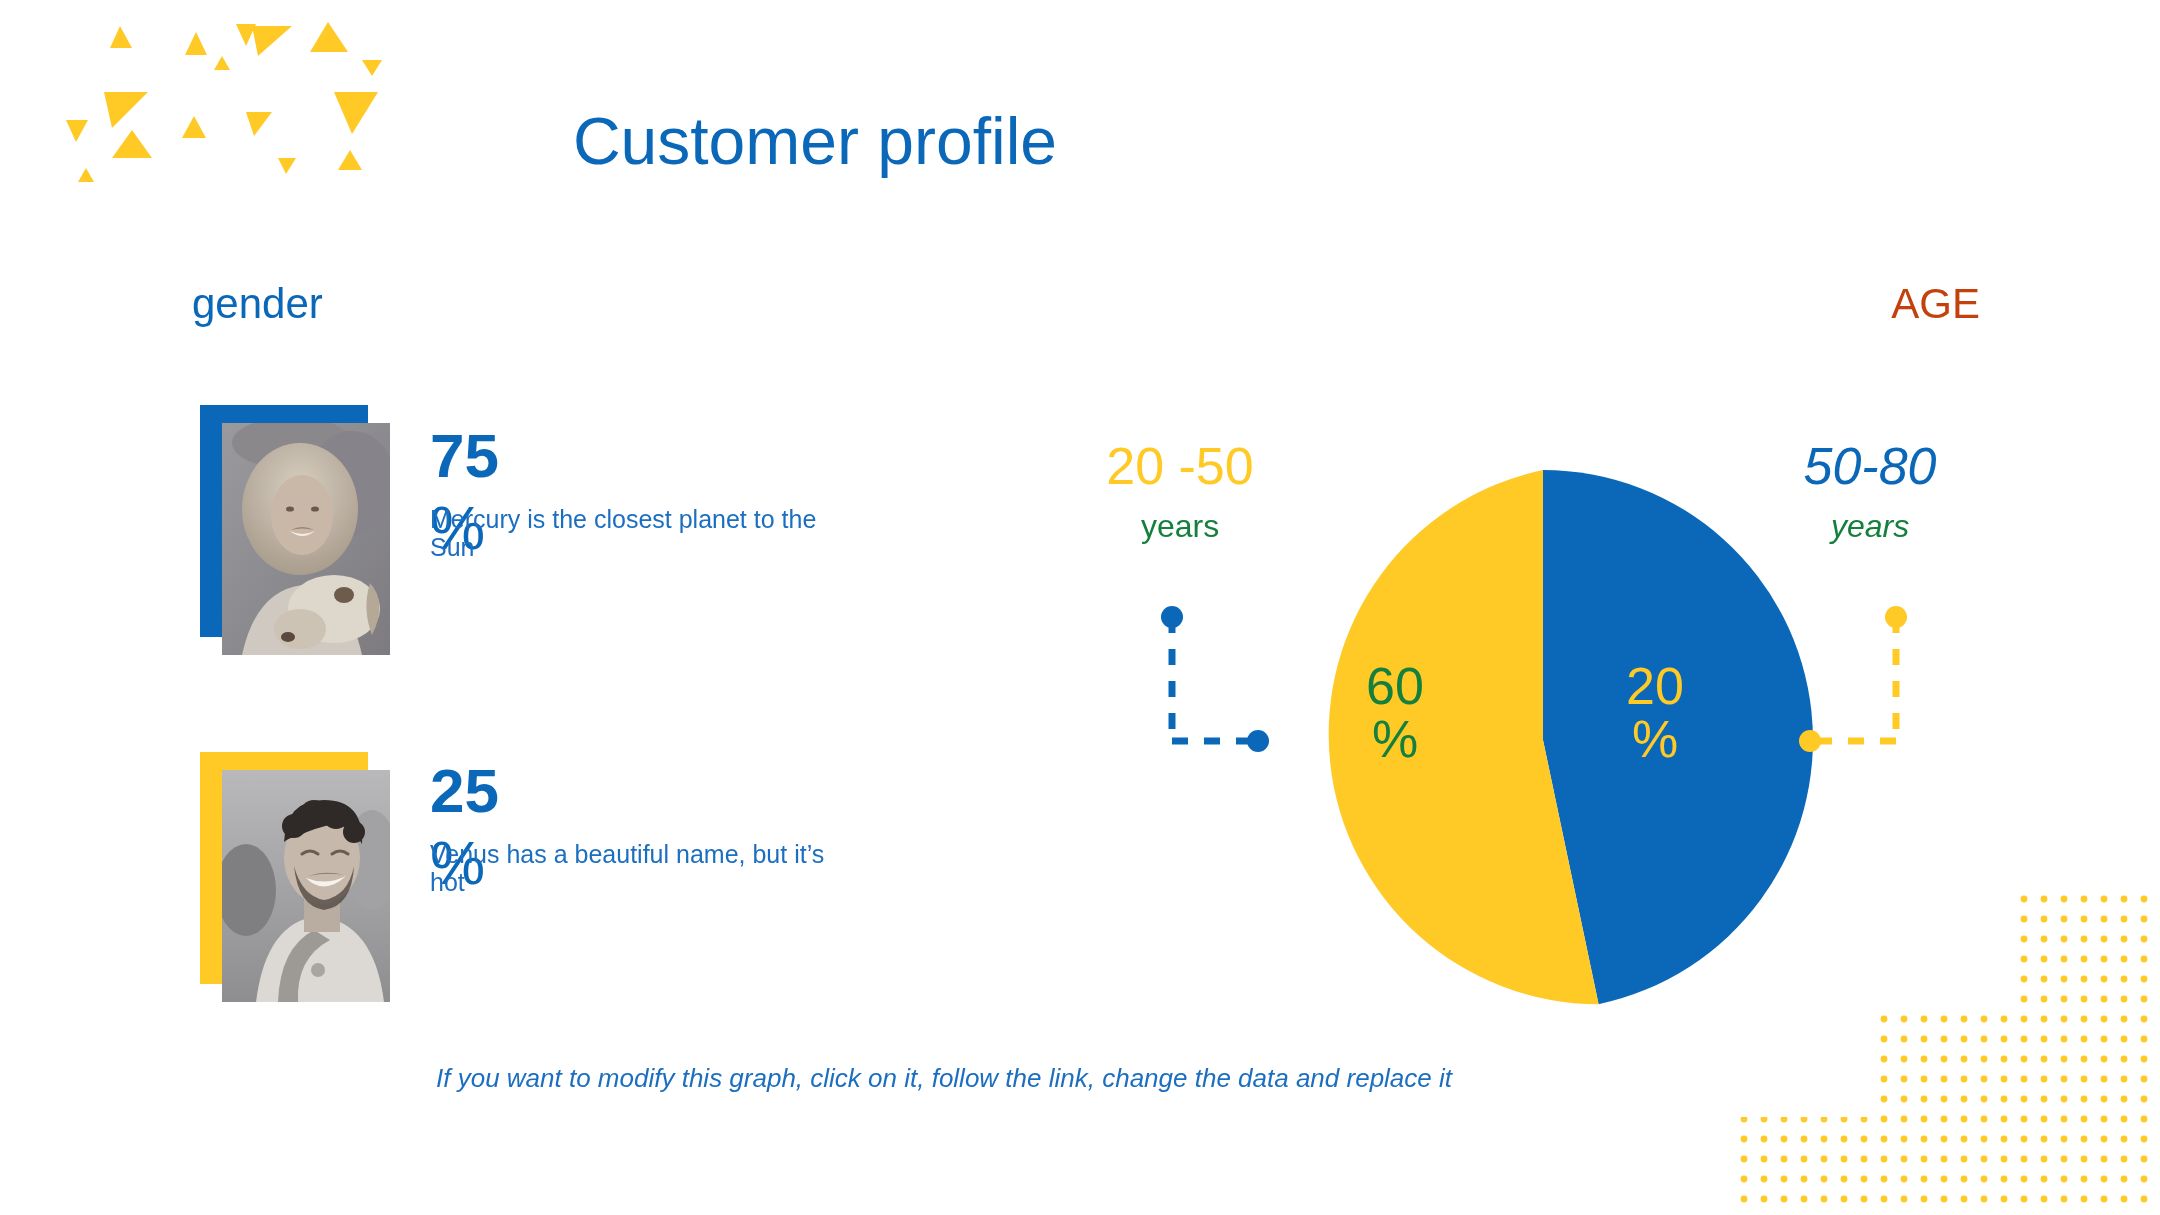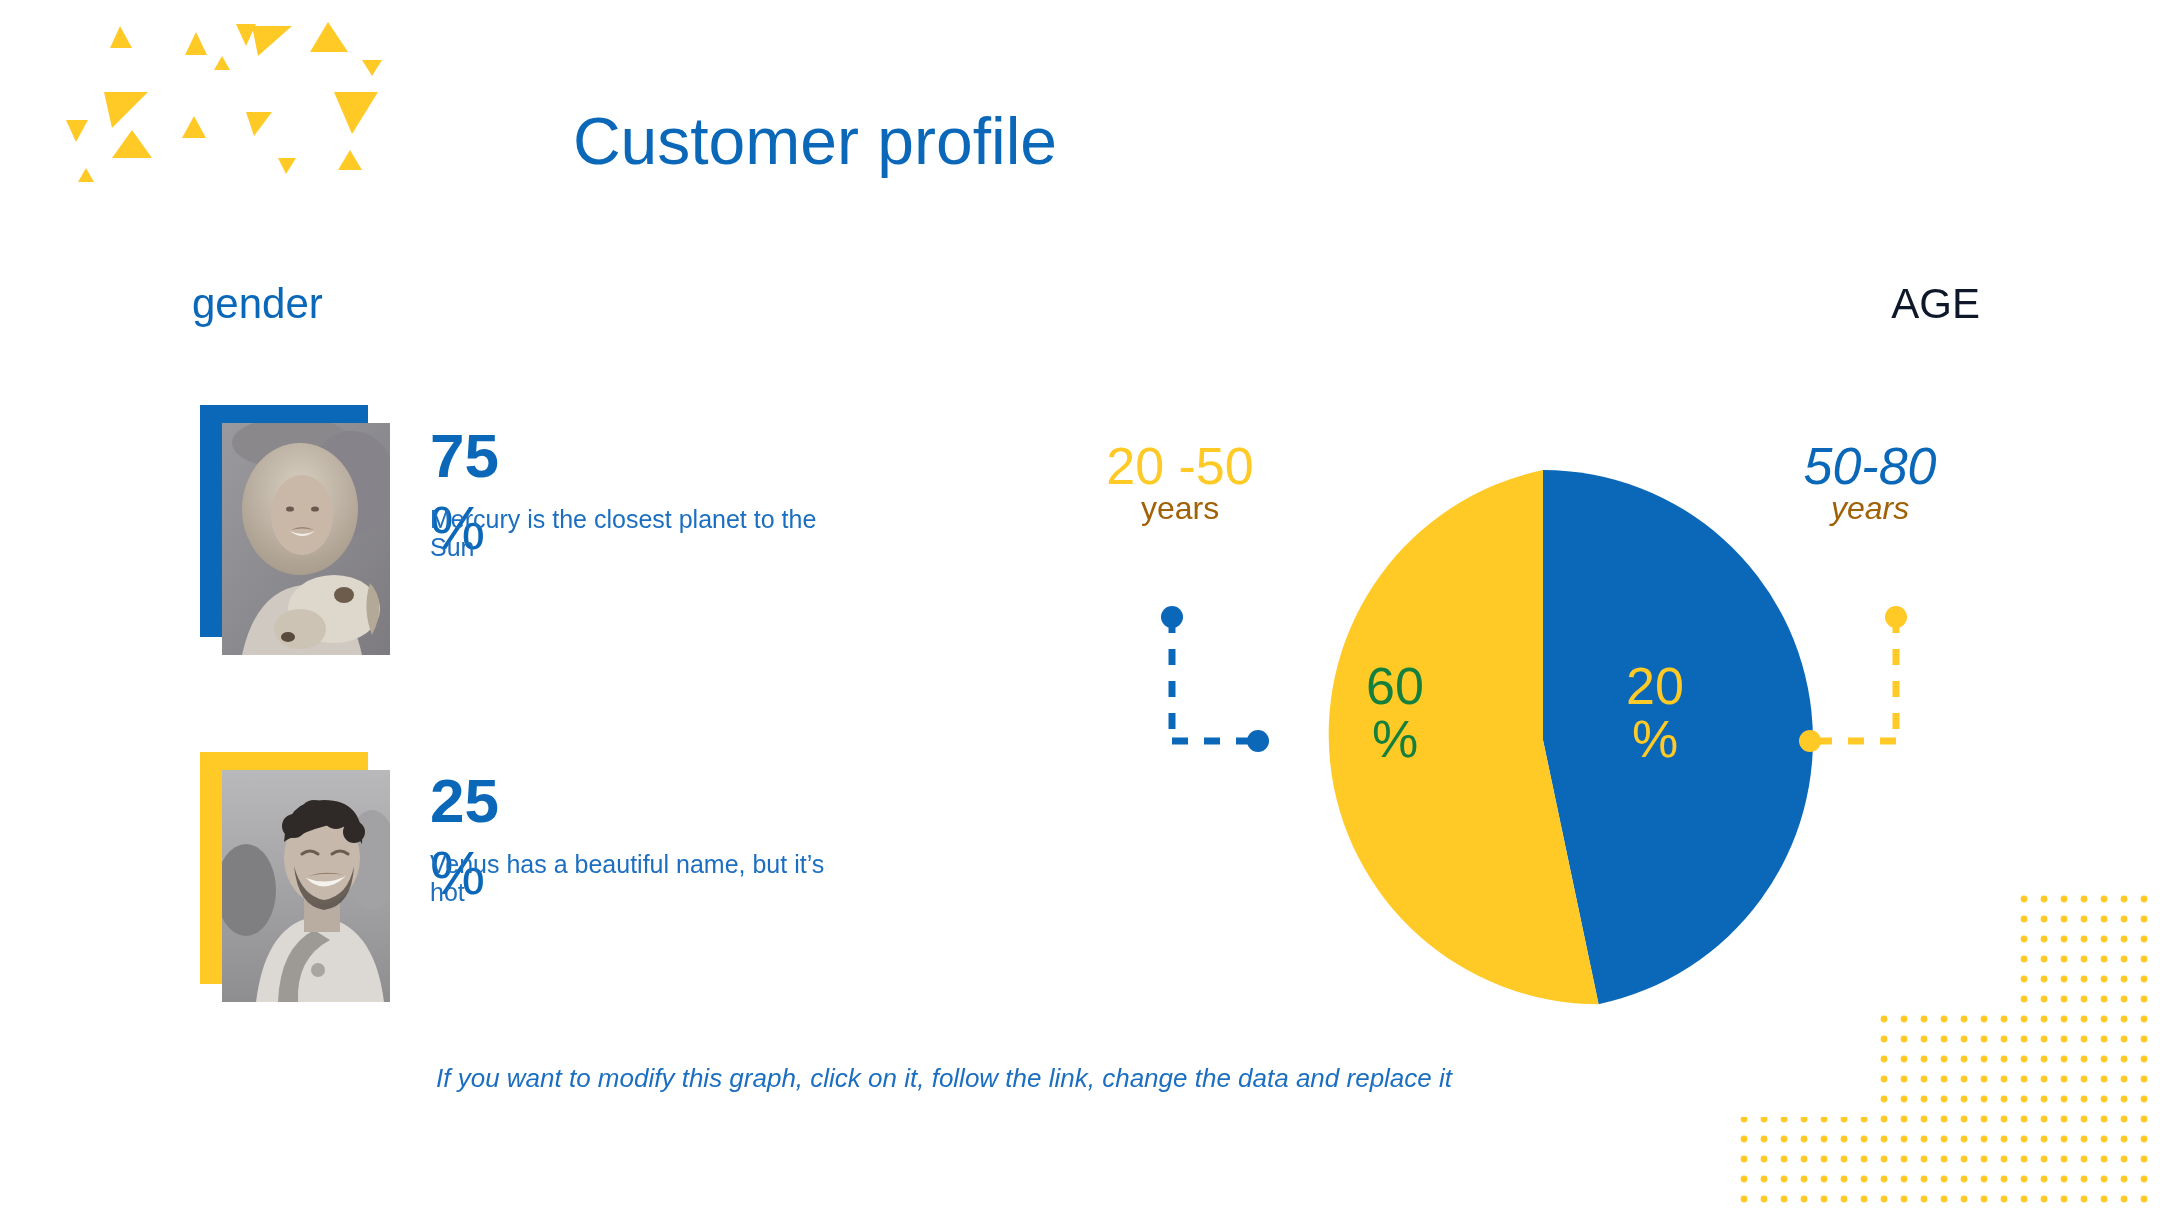--- a/index.html
+++ b/index.html
@@ -30,21 +30,21 @@
   }
   .title .inner{display:inline-block;transform:translateX(-265px);}
 
   
   .label-gender{
     position:absolute;left:192px;top:283px;
     font-size:42px;color:#0B68B8;font-weight:400;line-height:1;
   }
   .label-age{
     position:absolute;right:180px;top:283px;
-    font-size:42px;color:#0f172a;font-weight:400;line-height:1;
+    font-size:42px;color:#c2410c;font-weight:400;line-height:1;
     text-align:right;
   }
 
   
   .photo-row{position:absolute;}
   .photo-row.row1{left:200px;top:405px;}
   .photo-row.row2{left:200px;top:752px;}
 
   .frame{
     position:absolute;left:0;top:0;
@@ -57,21 +57,21 @@
     position:absolute;left:22px;top:18px;
     width:168px;height:232px;
     background-size:cover;background-position:center;
     overflow:hidden;
   }
   .photo svg{display:block;}
 
   
   .stat{position:absolute;}
   .stat.s1{left:430px;top:425px;width:400px;}
-  .stat.s2{left:430px;top:760px;width:400px;margin-top:10px;}
+  .stat.s2{left:430px;top:760px;width:400px;}
 
   .stat .big{
     font-size:62px;color:#0B68B8;line-height:1.0;font-weight:700;
     display:block;
   }
   .stat .pct{
     position:absolute;left:0px;top:72px;
     font-size:62px;color:#0B68B8;line-height:1.0;font-weight:400;
   }
   .stat .body{
@@ -93,21 +93,21 @@
   .pie-num{
     position:absolute;font-size:52px;line-height:1.02;font-weight:400;text-align:center;
   }
   .pie-num.left{left:1330px;top:660px;width:130px;color:#15803d;}
   .pie-num.right{left:1590px;top:660px;width:130px;color:#FFC926;}
   .pie-num span{display:block;}
 
   
   .callout{position:absolute;}
   .callout .rng{font-size:52px;line-height:1;font-weight:400;display:block;}
-  .callout .unit{font-size:32px;line-height:1;font-weight:400;display:block;color:#a16207;}
+  .callout .unit{font-size:32px;line-height:1;font-weight:400;display:block;margin-top:18px;color:#15803d;}
 
   .callout.left{left:1060px;top:440px;width:240px;text-align:center;}
   .callout.left .rng{color:#FFC926;}
   .callout.right{left:1740px;top:440px;width:260px;text-align:center;font-style:italic;}
   .callout.right .rng{color:#0B68B8;}
 
   .conn{position:absolute;pointer-events:none;}
   .conn.left{left:1150px;top:605px;width:140px;height:160px;}
   .conn.right{left:1790px;top:605px;width:140px;height:160px;}
 </style>

